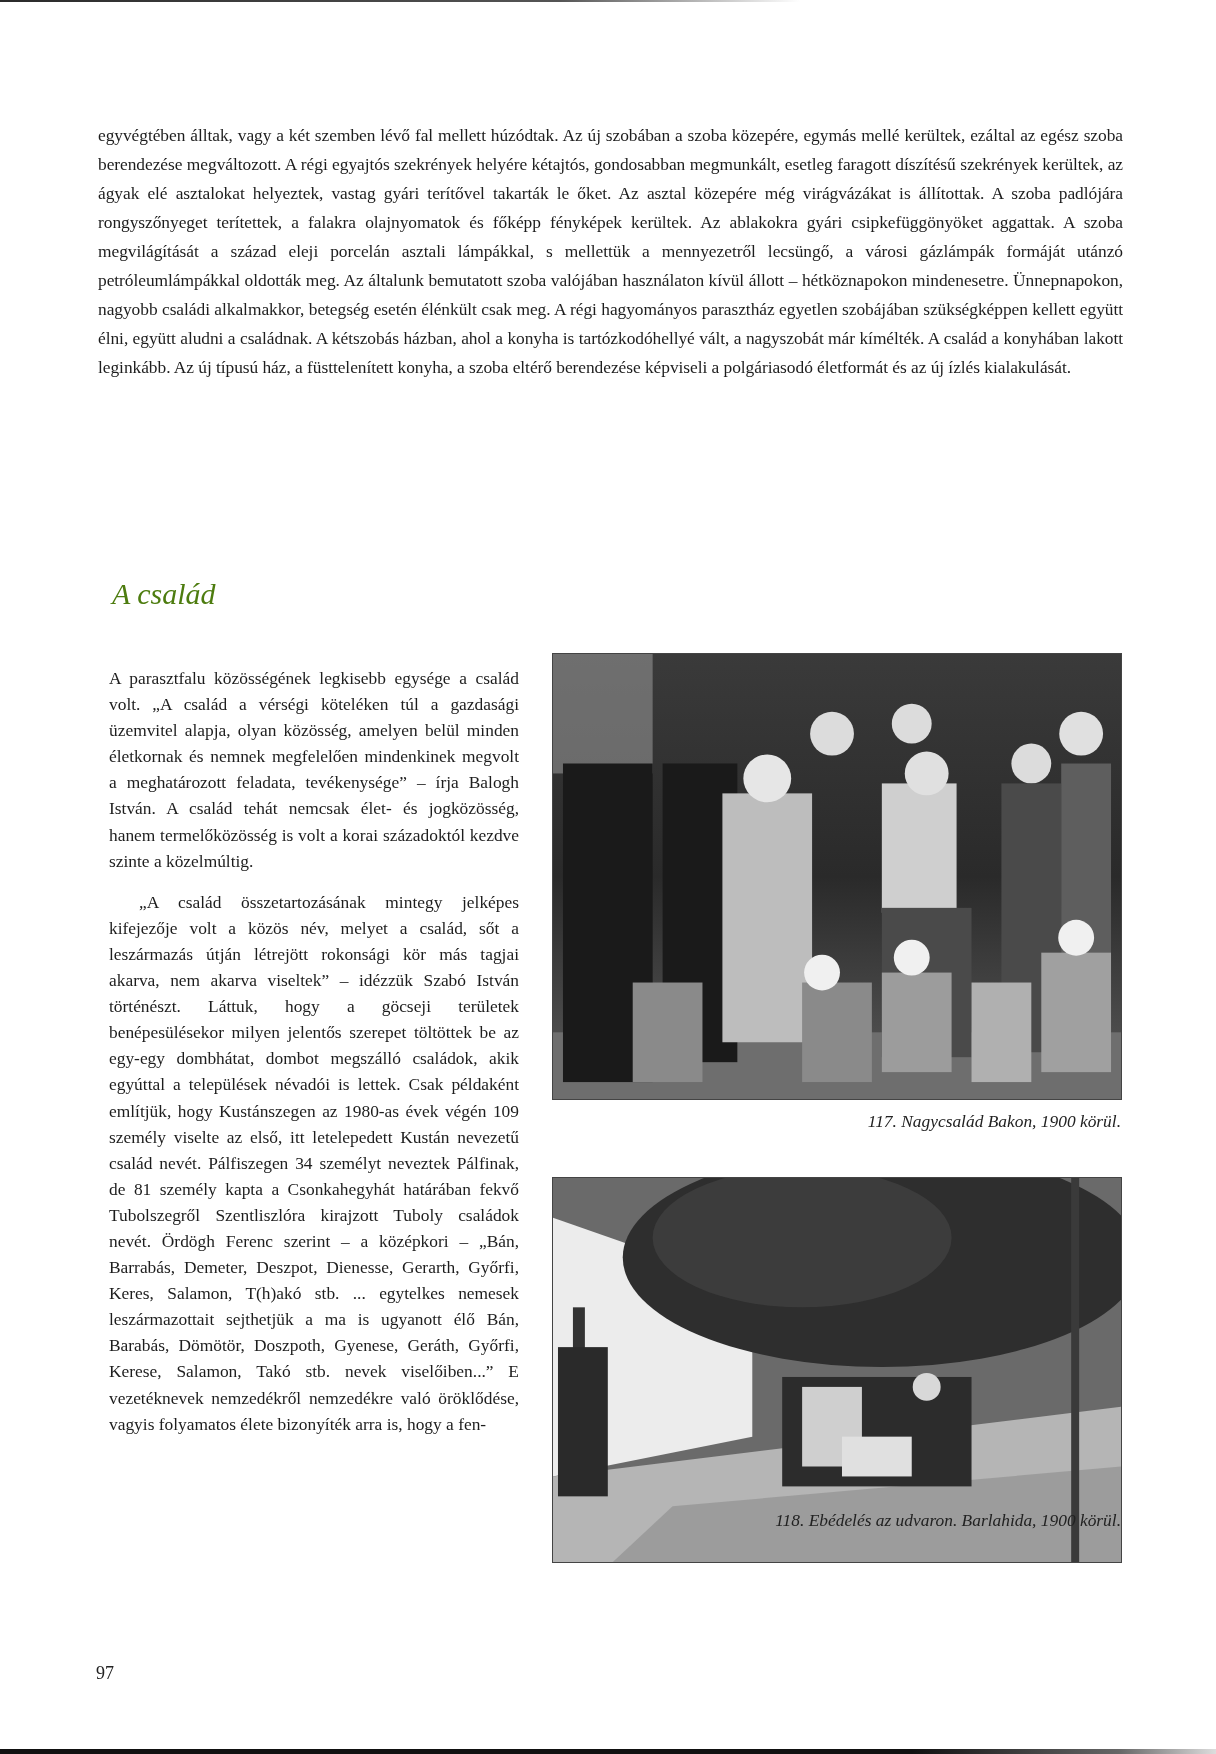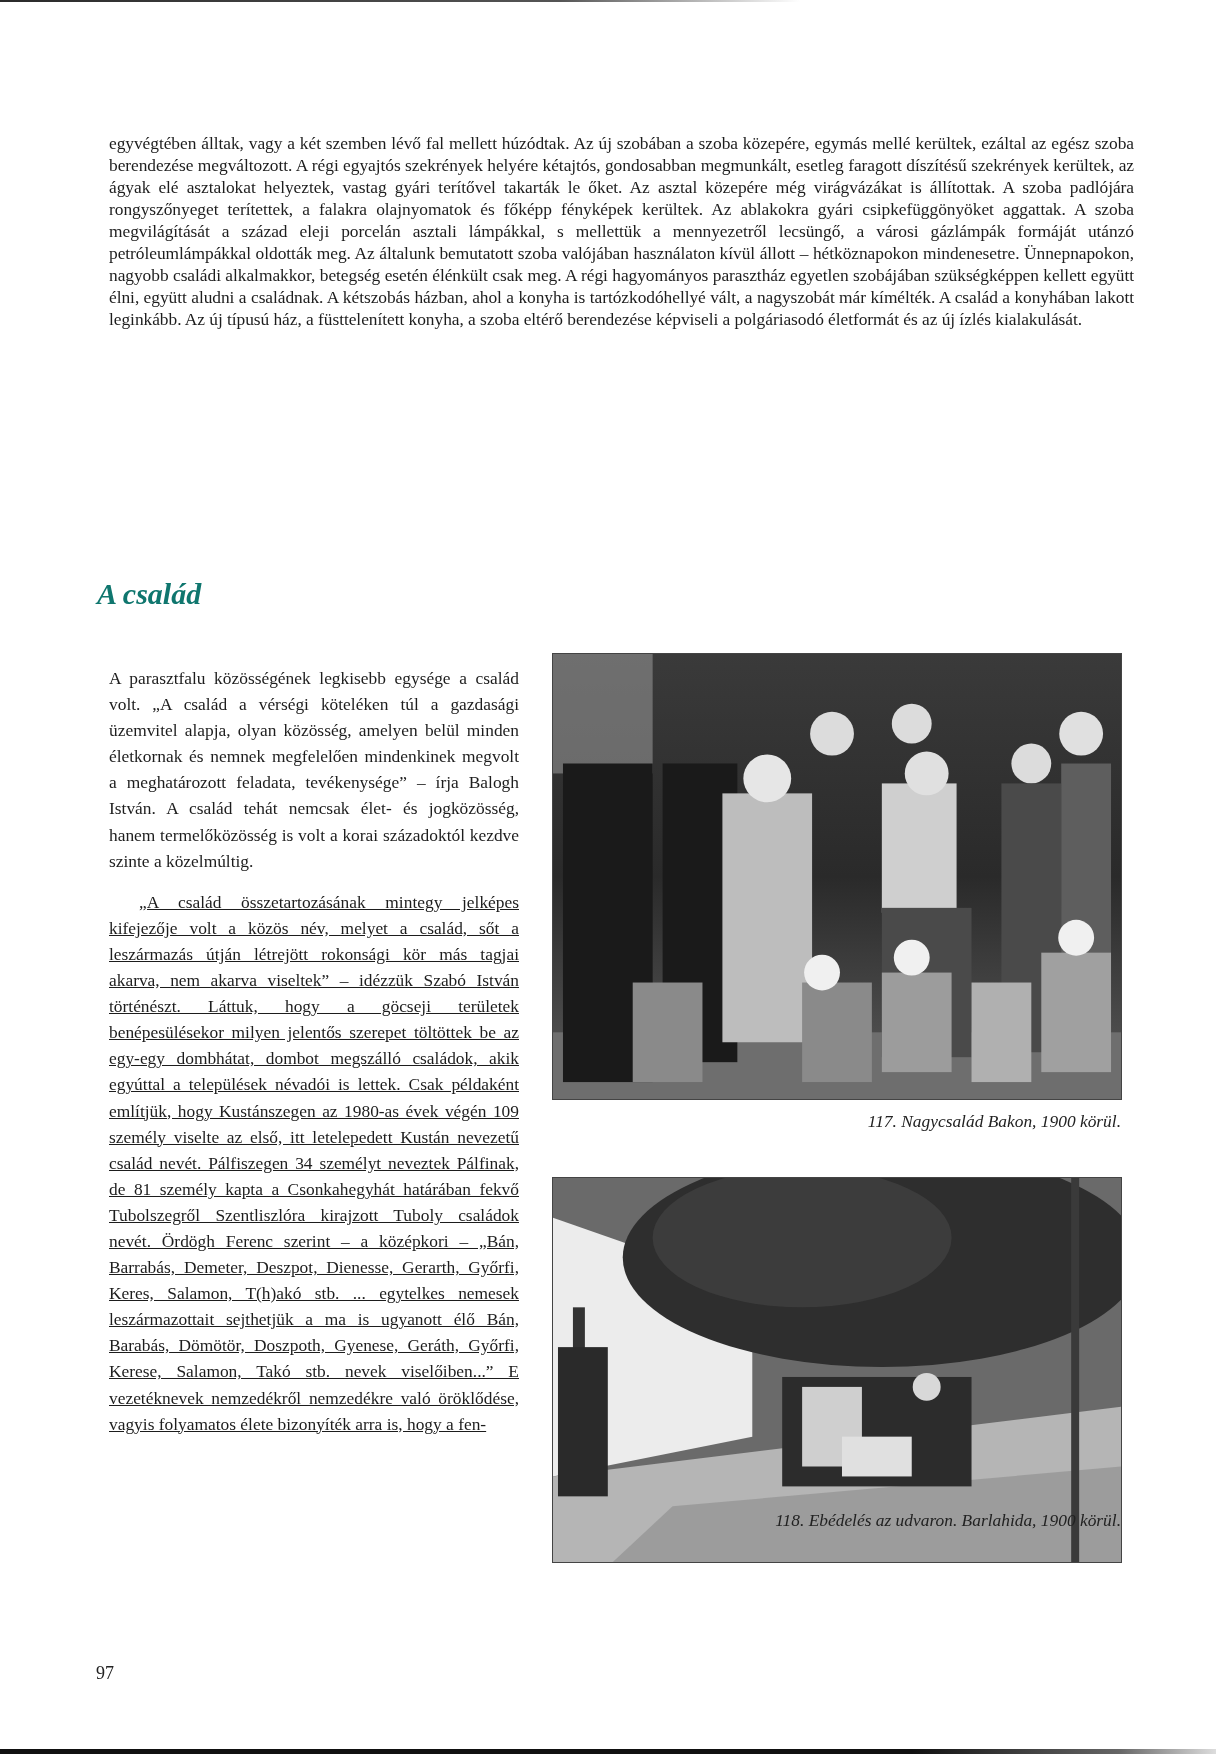--- a/index.html
+++ b/index.html
@@ -10,35 +10,35 @@
   .top-edge {
     position: absolute; left: 0; top: 0; width: 800px; height: 2px;
     background: linear-gradient(to right, #2a2a2a 0%, #555 70%, rgba(255,255,255,0) 100%);
   }
   .bottom-edge {
     position: absolute; left: 0; bottom: 0; width: 1216px; height: 5px;
     background: linear-gradient(to right, #111 0%, #111 75%, #666 92%, #ddd 100%);
   }
   .body-text {
     position: absolute; left: 94px; top: 117px; width: 1025px;
-    font-size: 17.4px; line-height: 22px; text-align: justify;
-    margin: 15px; letter-spacing: -0.05px;
+    font-size: 17.4px; line-height: 29px; text-align: justify;
+    margin: 4px; letter-spacing: -0.05px;
   }
   .section-title {
-    position: absolute; left: 97px; top: 577px; margin: 0;
-    font-style: italic; font-weight: bold; font-size: 30px; line-height: 34px;
-    color: #0f766e;
+    position: absolute; left: 112px; top: 577px; margin: 0;
+    font-style: italic; font-weight: normal; font-size: 30px; line-height: 34px;
+    color: #4d7c0f;
   }
   .left-col {
     position: absolute; left: 94px; top: 650px; width: 440px;
     font-size: 17.4px; line-height: 26.1px; text-align: justify;
     hyphens: manual;
   }
   .left-col p { margin: 15px; }
-  .left-col p.indent { text-indent: 30px; text-decoration: underline; }
+  .left-col p.indent { text-indent: 30px; }
   .photo {
     position: absolute; left: 552px; width: 570px; overflow: hidden;
     border: 1px solid #444; box-sizing: border-box;
   }
   .photo svg { display: block; width: 100%; height: 100%; }
   .photo-1 { top: 653px; height: 447px; }
   .photo-2 { top: 1177px; height: 386px; }
   .caption {
     position: absolute; right: 95px; margin: 0;
     font-style: italic; font-size: 17.4px; line-height: 22px; color: #222;

